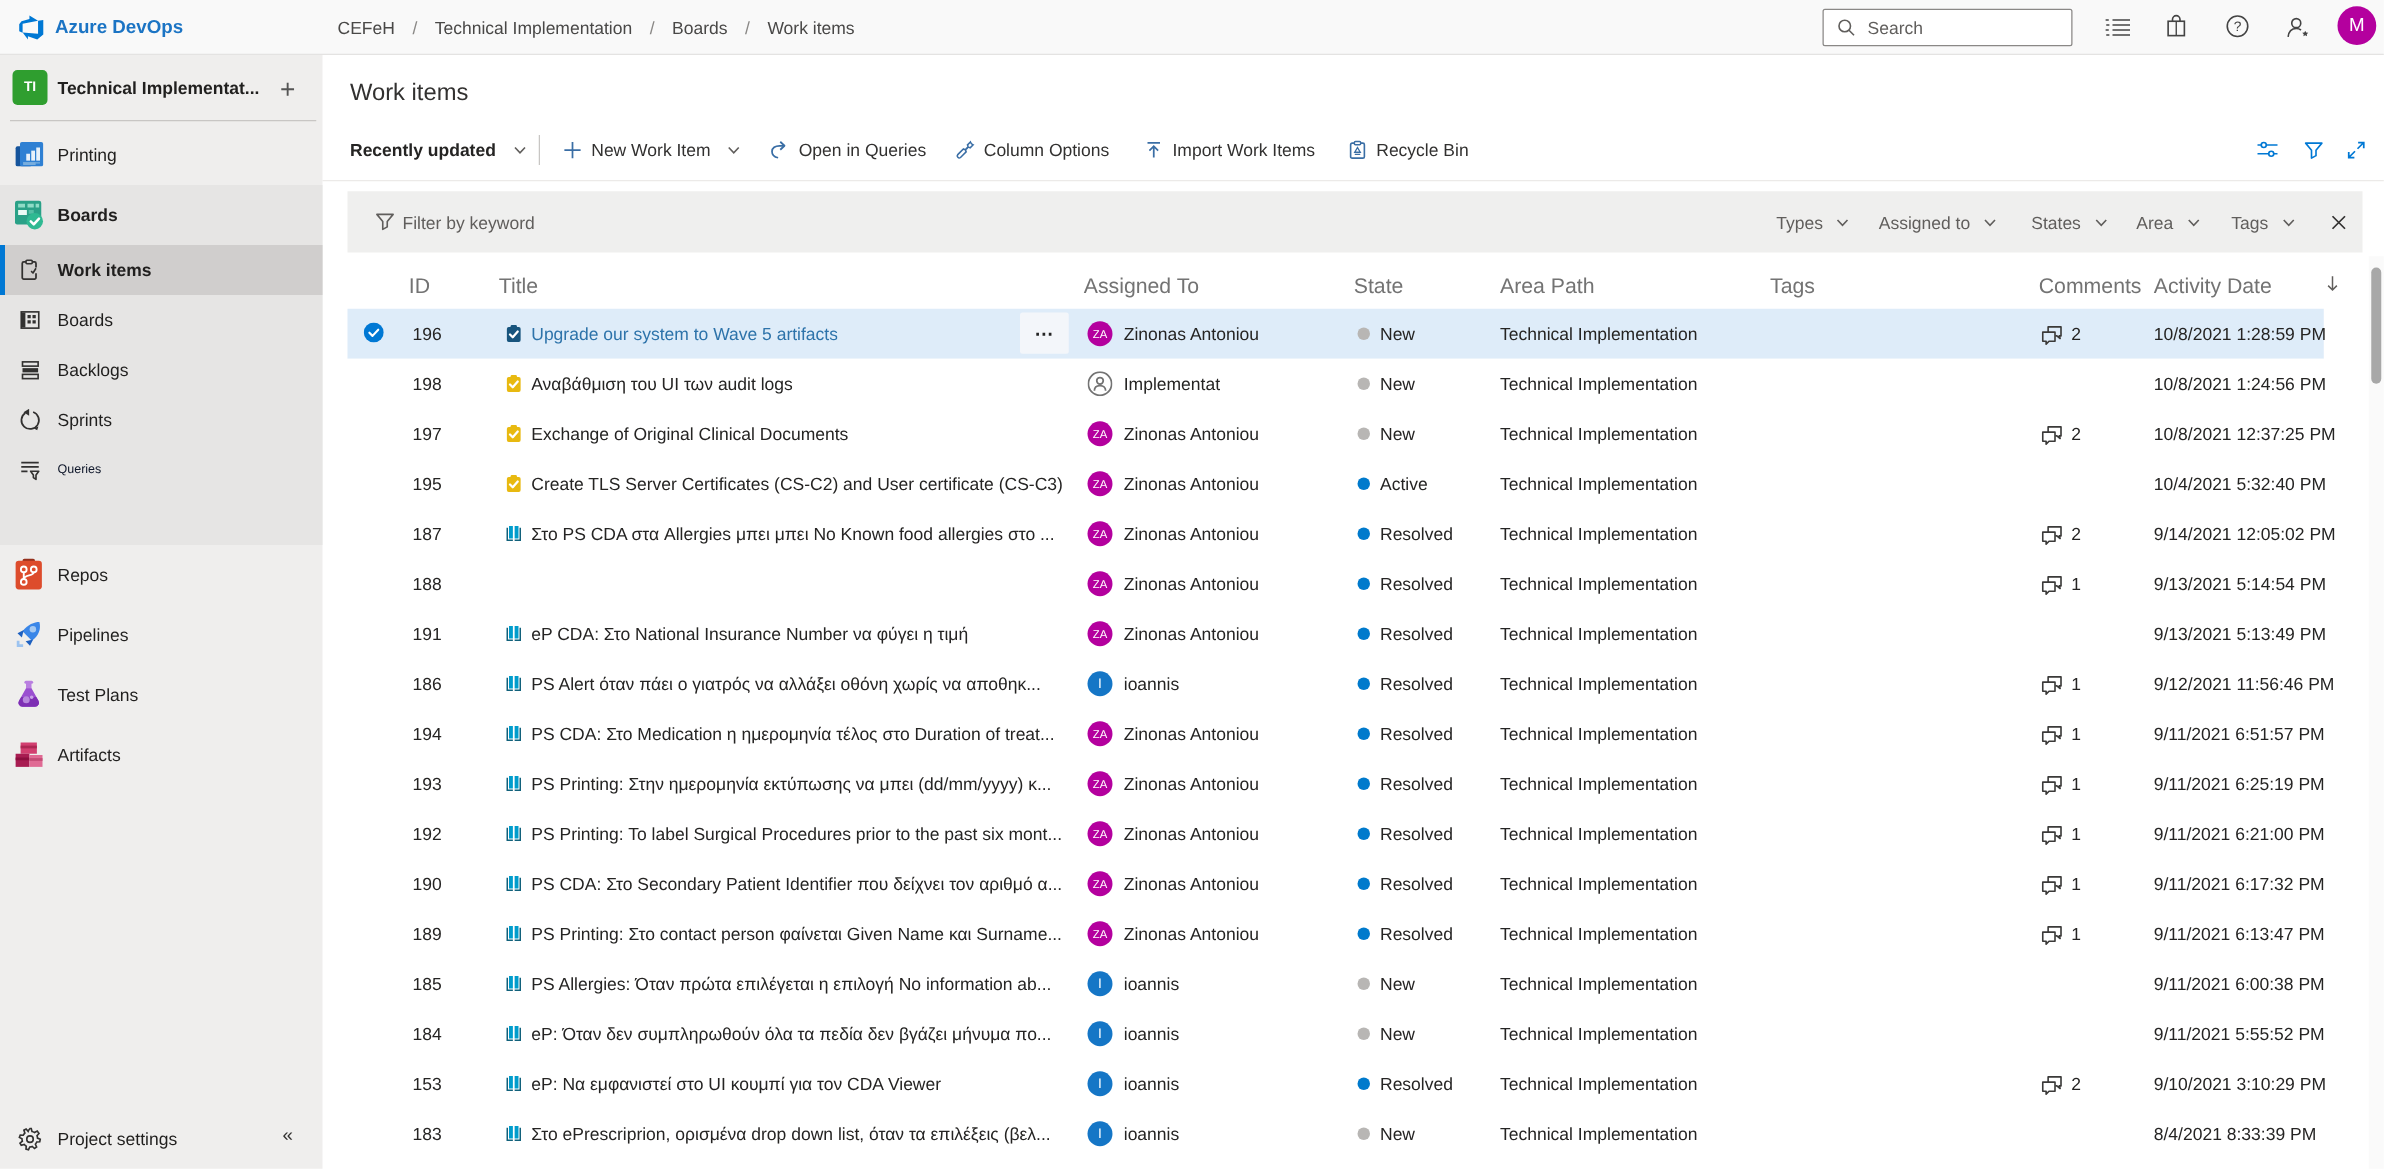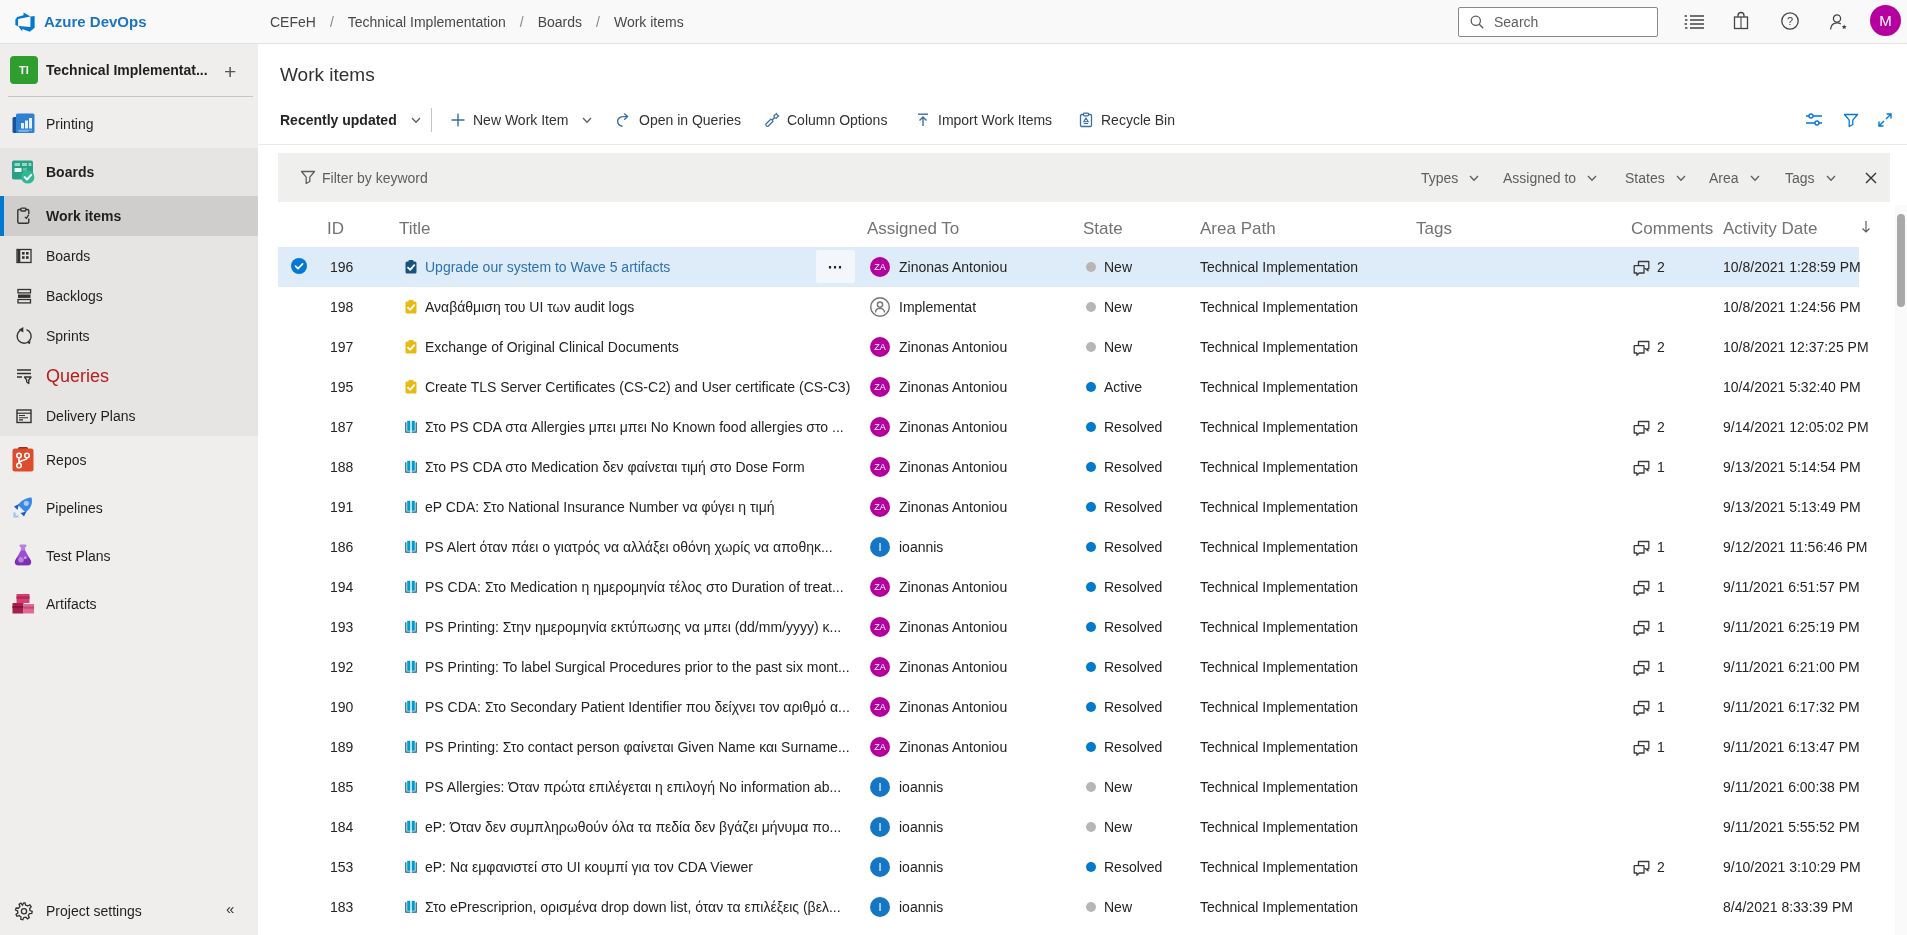--- a/index.html
+++ b/index.html
@@ -155,31 +155,21 @@
       </span>
       <span style="position:absolute;left:46px;top:50%;transform:translateY(-50%);font-size:14px;font-weight:400;color:#201f1e;white-space:nowrap">Sprints</span>
     </div>
 <div style="position:absolute;left:0;top:312px;width:258px;height:40px;">
       <span style="position:absolute;left:14px;top:50%;transform:translateY(-50%);display:flex">
         <svg width="20" height="20" viewBox="0 0 20 20" style="">
           <path d="M3 4 L17 4 M3 7.5 L17 7.5 M3 11 L8 11" stroke="#323130" stroke-width="1.4"></path>
           <path d="M10.5 11 L17 11 L14.8 14 L14.8 17.5 L12.7 16 L12.7 14 Z" fill="none" stroke="#323130" stroke-width="1.3" stroke-linejoin="round"></path>
         </svg>
       </span>
-      <span style="position:absolute;left:46px;top:50%;transform:translateY(-50%);font-size:18px;font-weight:400;color:#b91c1c;white-space:nowrap">Queries</span>
-    </div>
-<div style="position:absolute;left:0;top:352px;width:258px;height:40px;">
-      <span style="position:absolute;left:14px;top:50%;transform:translateY(-50%);display:flex">
-        <svg width="20" height="20" viewBox="0 0 20 20" style="">
-          <rect x="3" y="4" width="14" height="12.5" fill="none" stroke="#323130" stroke-width="1.4"></rect>
-          <path d="M3 7.2 L17 7.2" stroke="#323130" stroke-width="1.2"></path>
-          <path d="M5 9.5 L11 9.5 M5 11.7 L14 11.7 M5 13.9 L9 13.9" stroke="#323130" stroke-width="1.1"></path>
-        </svg>
-      </span>
-      <span style="position:absolute;left:46px;top:50%;transform:translateY(-50%);font-size:14px;font-weight:400;color:#201f1e;white-space:nowrap">Delivery Plans</span>
+      <span style="position:absolute;left:46px;top:50%;transform:translateY(-50%);font-size:10px;font-weight:400;color:#0f172a;white-space:nowrap">Queries</span>
     </div>
 <div style="position:absolute;left:0;top:392px;width:258px;height:48px;">
       <span style="position:absolute;left:10px;top:50%;transform:translateY(-50%);display:flex">
         <svg width="26" height="28" viewBox="0 0 26 28" style="">
           <rect x="8" y="1" width="10" height="5" rx="1.5" fill="#94301c"></rect>
           <rect x="2.5" y="2.5" width="21" height="23" rx="2.5" fill="#dd4c2c"></rect>
           <circle cx="9" cy="9.5" r="2.3" fill="none" stroke="#fff" stroke-width="1.5"></circle>
           <circle cx="17" cy="9.5" r="2.3" fill="none" stroke="#fff" stroke-width="1.5"></circle>
           <circle cx="9" cy="19.5" r="2.3" fill="none" stroke="#fff" stroke-width="1.5"></circle>
           <path d="M9 11.8 L9 17.2 M17 11.8 C17 15 9.5 13.5 9.2 17" fill="none" stroke="#fff" stroke-width="1.5"></path>
@@ -459,31 +449,20 @@
           <path d="M1.2 5.7 L11 5.7 L11 13 L6.2 13 L3.9 15.3 L3.9 13 L1.2 13 Z" fill="none" stroke="#3b3a39" stroke-width="1.3" stroke-linejoin="round"></path>
         </svg>
       </span>
       <span class="cnt">2</span>
     </div>
 <div class="c8">9/14/2021 12:05:02 PM</div>
 </div>
 <div class="row" style="top:447px">
 <div class="c0"></div>
 <div class="c1">188</div>
-<div class="c2">
-      <span class="wit">
-        <svg width="16" height="16" viewBox="0 0 16 16" style="">
-          <path d="M2.2 3.2 L2.2 13.8 L7.3 13.8 L7.3 12.6 L3.4 12.6 L3.4 3.2 Z" fill="#12617b"></path>
-          <path d="M13.8 3.2 L13.8 13.8 L8.7 13.8 L8.7 12.6 L12.6 12.6 L12.6 3.2 Z" fill="#12617b"></path>
-          <rect x="4.2" y="1.8" width="3.1" height="10" fill="#009ccc"></rect>
-          <rect x="8.7" y="1.8" width="3.1" height="10" fill="#009ccc"></rect>
-        </svg>
-      </span>
-      <span class="ttl" style="color:#252423">Στο PS CDA στο Medication δεν φαίνεται τιμή στο Dose Form</span>
-    </div>
 <div class="c3">
       <span class="av" style="background:#b4009e">ZA</span>
       <span class="nm">Zinonas Antoniou</span>
     </div>
 <div class="c4"><span class="dot" style="background:#007acc"></span>Resolved</div>
 <div class="c5">Technical Implementation</div>
 <div class="c6"></div>
 <div class="c7">
       <span class="cic">
         <svg width="18" height="17" viewBox="0 0 18 17" style="margin-top:2px">

